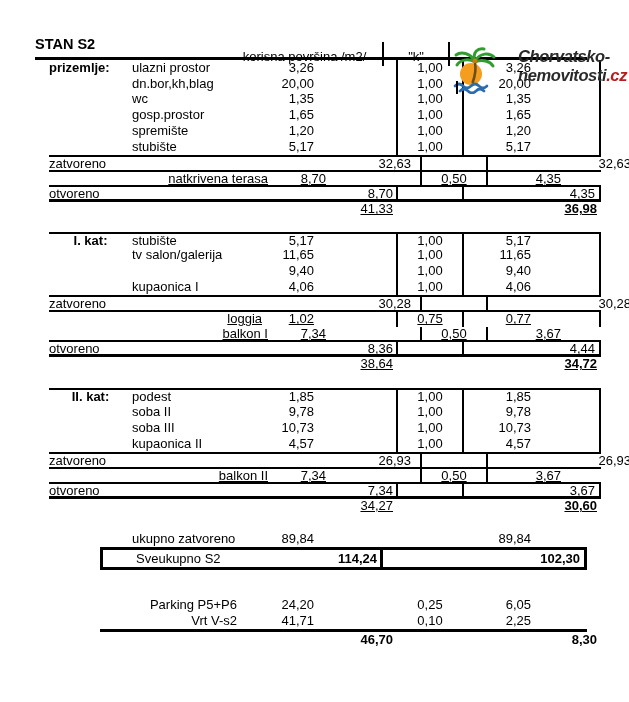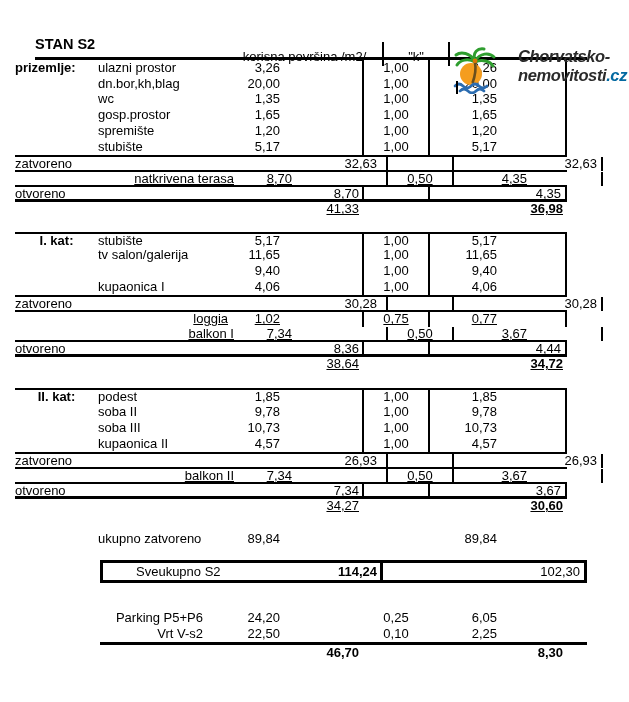--- a/index.html
+++ b/index.html
@@ -10,24 +10,24 @@
   
   .hdr { display:grid; grid-template-columns:192px 155px 68px 137px; margin:36px 0 0 35px; width:552px; height:24px; border-bottom:3px solid #000; align-items:end; font-size:13px; }
   .hdr .htitle { font-weight:bold; font-size:14.5px; padding-bottom:14px; }
   .hdr .harea { text-align:center; padding-bottom:2px; }
   .hdr .hk { border-left:2px solid #000; border-right:2px solid #000; height:24px; display:flex; align-items:flex-end; justify-content:center; padding-bottom:2px; }
   .tick { position:absolute; left:456px; top:45px; width:2px; height:13px; background:#000; }
 
   
   .logo { position:absolute; top:11px; right:2px; display:flex; align-items:flex-start; gap:20px; }
   .logo-text { font-style:italic; font-weight:bold; font-size:16.5px; line-height:19px; color:#2a2a2a; letter-spacing:-0.4px; white-space:nowrap; }
-  .logo-text .cz { color:#0369a1; }
-
-  
-  .row { display:grid; grid-template-columns:83px 132px 50px 82px 68px 68px 69px; margin-left:15px; width:552px; height:15.8px; align-items:center; font-size:13px; line-height:14px; }
+  .logo-text .cz { color:#b91c1c; }
+
+  
+  .row { display:grid; grid-template-columns:83px 132px 50px 82px 68px 68px 69px; margin-left:49px; width:552px; height:15.8px; align-items:center; font-size:13px; line-height:14px; }
   .rh { height:15px;text-decoration:underline; }
   .rz { height:17px; }
   .bold { font-weight:bold; }
 
   .cf  { grid-column:1; }
   .cfc { grid-column:1; text-align:center; }
   .c2  { grid-column:2; }
   .c3r { grid-column:3; text-align:right; }
   .ck  { grid-column:5; text-align:center; }
   .c6r { grid-column:6; text-align:right; padding-right:1px; }
@@ -44,23 +44,23 @@
   .row.lined .val67 { border-right:2px solid #000; height:100%; display:flex; align-items:center; justify-content:flex-end; }
 
   
   .bt2 { border-top:2px solid #000; }
   .bb2 { border-bottom:2px solid #000;gap:6px; }
   .bb3 { border-bottom:3px solid #000; }
 
   .gap15 { height:15px; } .gap16 { height:16.5px; } .gap17 { height:17px; } .gap27 { height:27px; }
 
   
-  .grand { display:grid; grid-template-columns:280px 201px; margin-left:100px; width:487px; height:23px; border:3px solid #000; font-size:13px;margin-top:13px; }
+  .grand { display:grid; grid-template-columns:280px 201px; margin-left:100px; width:487px; height:23px; border:3px solid #000; font-size:13px; }
   .grand .g1 { border-right:3px solid #000; display:flex; align-items:center; justify-content:space-between; padding:0 3px 0 33px; }
-  .grand .g2 { display:flex; align-items:center; justify-content:flex-end; padding-right:4px; font-weight:normal; }
+  .grand .g2 { display:flex; align-items:center; justify-content:flex-end; padding-right:4px; font-weight:bold; }
 
   .xline { margin-left:100px; width:487px; border-top:3px solid #000; }
 </style>
 </head>
 <body>
 
 <div class="page">
 
   <div class="logo">
     <svg width="46" height="47" viewBox="0 0 46 47">
@@ -303,21 +303,21 @@
 
   <div>
     <div class="row" style="height:16px">
       <div class="lblr2">Parking P5+P6</div>
       <div class="c3r">24,20</div>
       <div class="ck">0,25</div>
       <div class="c6r">6,05</div>
     </div>
     <div class="row" style="height:16px">
       <div class="lblr2">Vrt V-s2</div>
-      <div class="c3r">22,50</div>
+      <div class="c3r">41,71</div>
       <div class="ck">0,10</div>
       <div class="c6r">2,25</div>
     </div>
     <div class="xline"></div>
     <div class="row rz">
       <div class="val34 bold">46,70</div>
       <div class="val67 bold">8,30</div>
     </div>
   </div>
 

